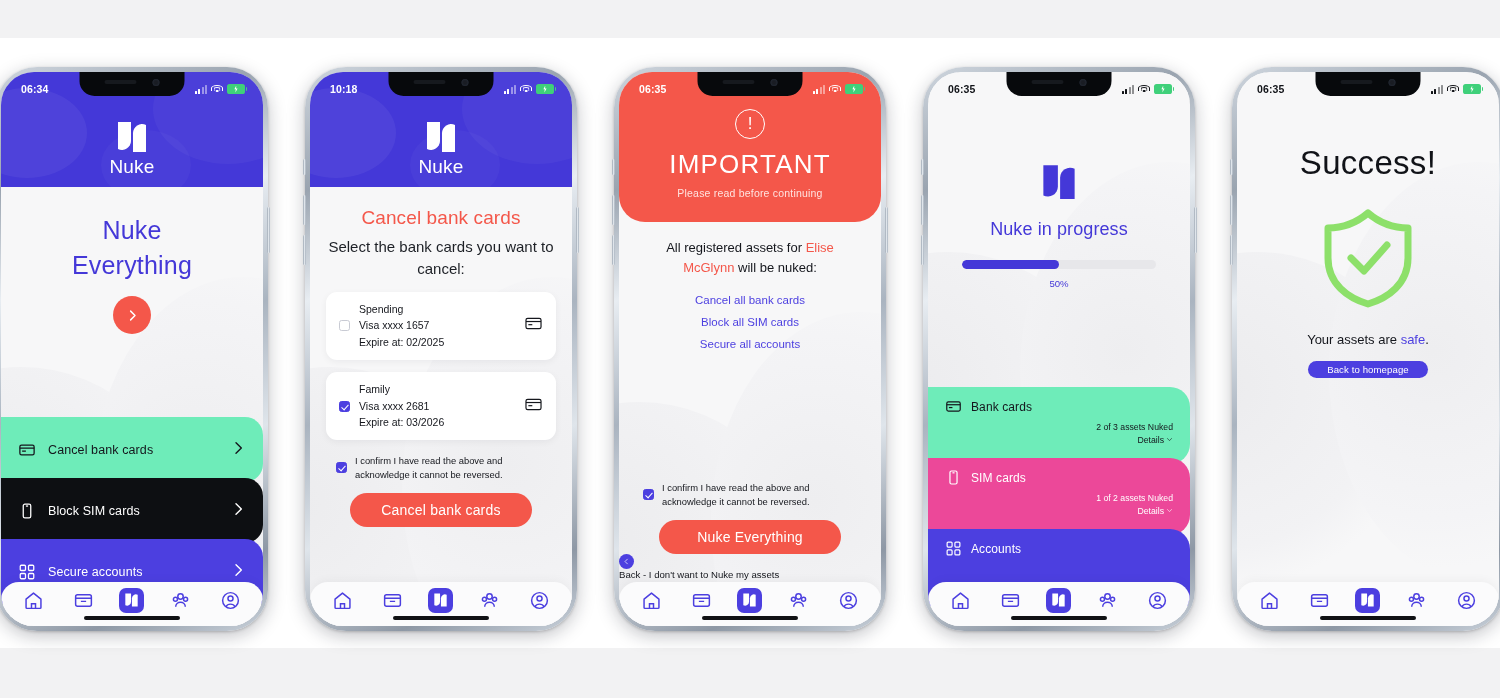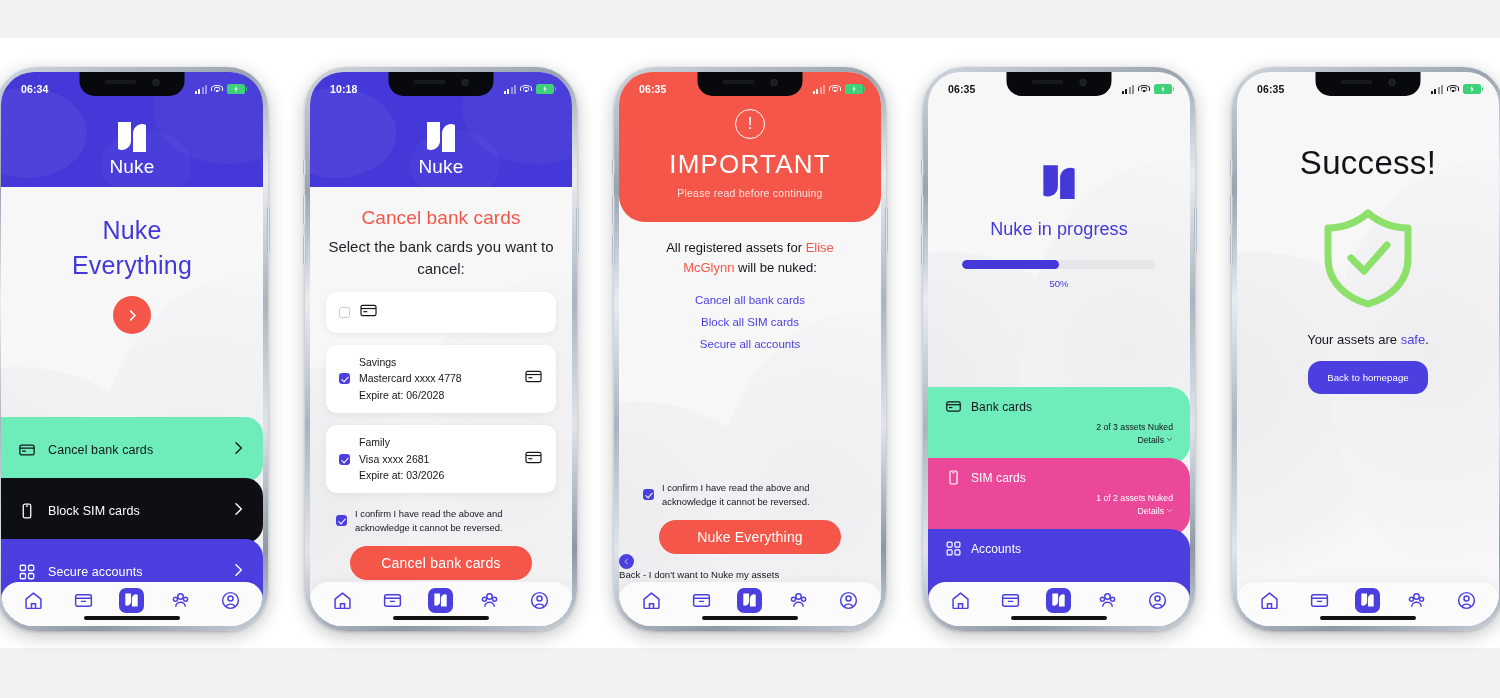--- a/index.html
+++ b/index.html
@@ -242,21 +242,21 @@
   .stat.purple { background:#4c3fe0; color:#fff; border-bottom-right-radius:0;}
   .stat.purple svg { stroke:#fff; }
 
   
   .s5 { position:relative; z-index:2; padding-top:72px; text-align:center; }
   .s5 h1 { font-size:33px; font-weight:400; color:#111318; letter-spacing:.3px;}
   .shield { width:92px; height:100px; margin:26px auto 0; }
   .s5 .safe { font-size:13px; color:#15171d; margin-top:24px; font-weight:500;}
   .s5 .safe b { color:#4c3fe0; font-weight:500; }
   .home-btn { display:flex; align-items:center; justify-content:center;
-    width:120px; height:33px; margin:14px auto 0; border-radius:13px;
+    width:120px; height:17px; margin:14px auto 0; border-radius:13px;
     background:#4c3fe0; color:#fff; font-size:9.6px; font-weight:500; letter-spacing:.1px;}
 </style>
 </head>
 <body>
 
 <div class="stage">
   <div class="band"></div>
   <div class="row">
 
     <div class="phone">
@@ -457,44 +457,34 @@
 
             <div class="body">
               <div class="bg-swirl"></div>
 
               <div class="s2">
                 <h2>Cancel bank cards</h2>
                 <div class="sub">Select the bank cards you want to cancel:</div>
 
                 <div class="card">
                   <div class="chk"></div>
+                  <div class="info">
+                    <div class="nm">Spending</div>
+                    <div>Visa xxxx 1657</div>
+                    <div>Expire at: 02/2025</div>
+                  </div>
                   <div class="cardicon">
                     <svg viewBox="0 0 24 24">
                         <rect x="2.5" y="5.5" width="19" height="13" rx="2.2"></rect>
                         <path d="M2.5 9.5h19"></path>
                         <path d="M5.5 13.5h5"></path>
                       </svg>
                   </div>
                 </div>
 
-                <div class="card">
-                  <div class="chk on"></div>
-                  <div class="info">
-                    <div class="nm">Savings</div>
-                    <div>Mastercard xxxx 4778</div>
-                    <div>Expire at: 06/2028</div>
-                  </div>
-                  <div class="cardicon">
-                    <svg viewBox="0 0 24 24">
-                        <rect x="2.5" y="5.5" width="19" height="13" rx="2.2"></rect>
-                        <path d="M2.5 9.5h19"></path>
-                        <path d="M5.5 13.5h5"></path>
-                      </svg>
-                  </div>
-                </div>
 
                 <div class="card">
                   <div class="chk on"></div>
                   <div class="info">
                     <div class="nm">Family</div>
                     <div>Visa xxxx 2681</div>
                     <div>Expire at: 03/2026</div>
                   </div>
                   <div class="cardicon">
                     <svg viewBox="0 0 24 24">

